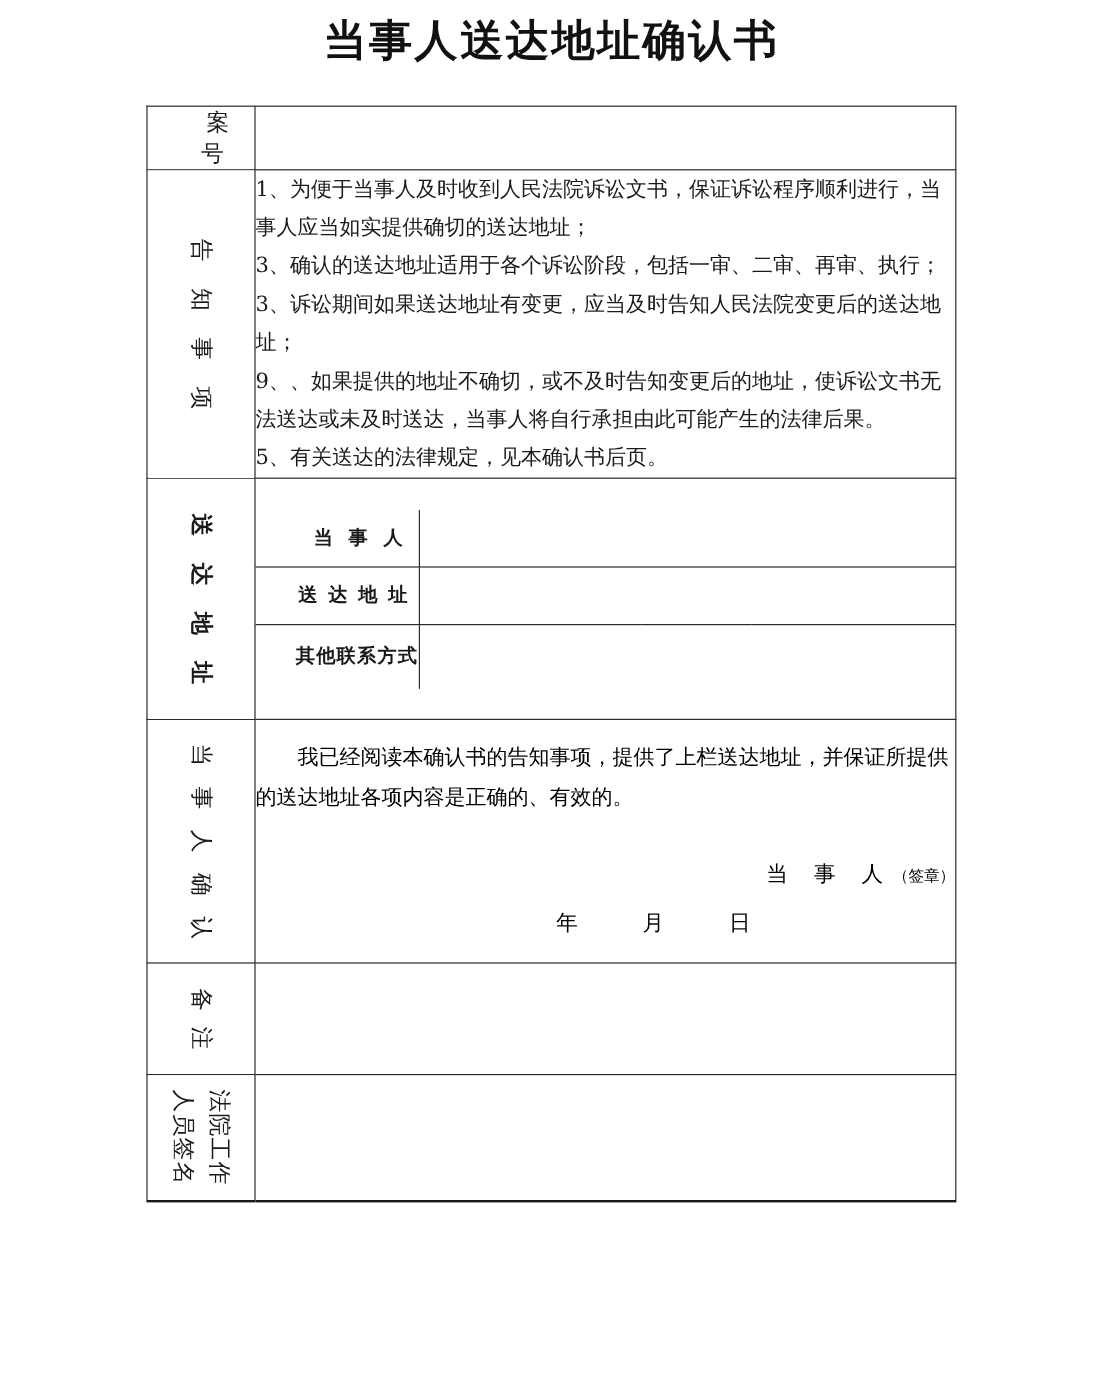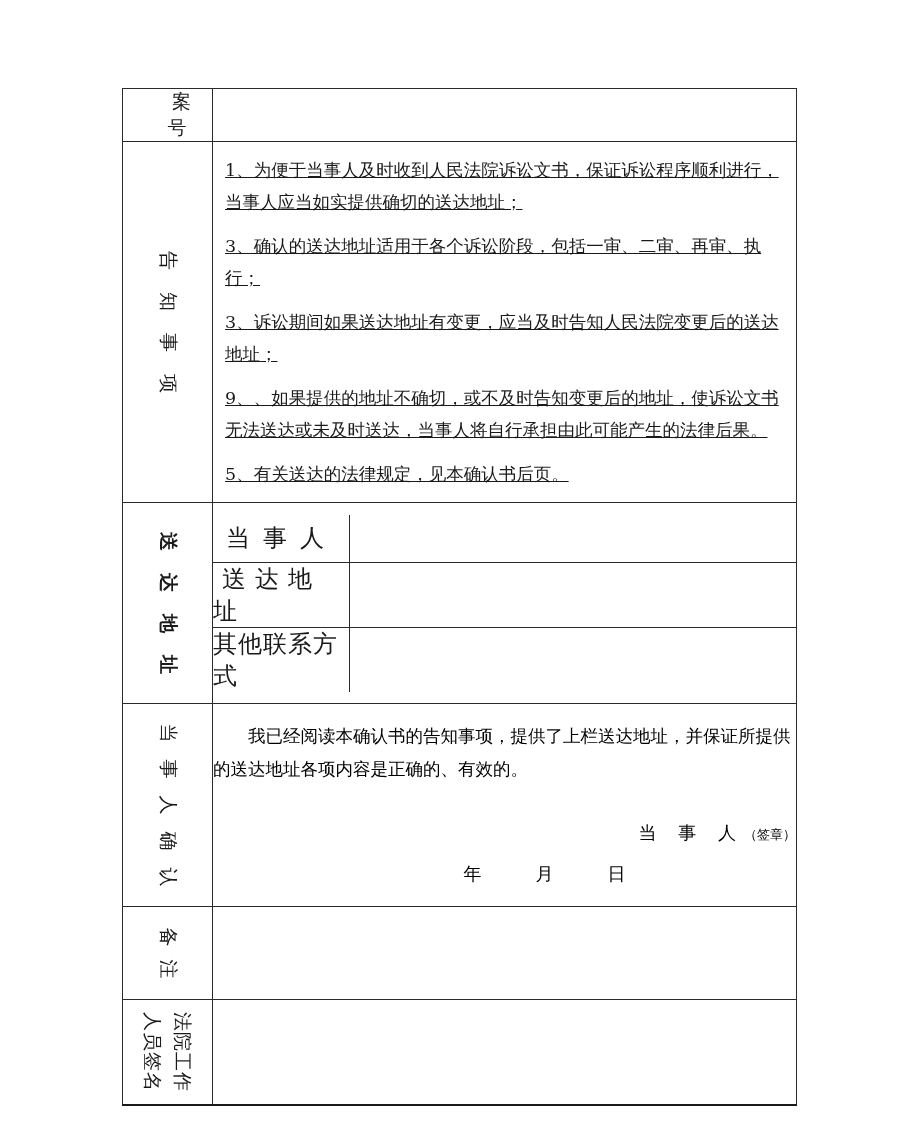--- a/index.html
+++ b/index.html
@@ -98,43 +98,44 @@
   }
   .v-label-2 > span { display: block; letter-spacing: 1px; }
 
   
   .notice {
     padding: 10px 14px 8px 10px;
     font-size: 17.5px;
     line-height: 32px;
     color: #1a1a1a;
   }
-  .notice p { margin: 12px; text-decoration: underline; }
+  .notice p { margin: 0; }
 
   
   .sub-table {
     width: 100%;
     border-collapse: collapse;
     table-layout: fixed;
   }
   .sub-table td {
     border: 1px solid #2b2b2b;
     padding: 0;
     height: 47px;
     background: #ffffff;
   }
   .sub-table td.no-top { border-top: 0; }
   .sub-table td.no-left { border-left: 0; }
   .sub-table td.no-right { border-right: 0; }
   .sub-table td.no-bottom { border-bottom: 0; }
 
   .sub-label {
-    text-align: left;
-    font-size: 24px;
-    color: #1a1a1a;
+    text-align: right;
+    font-size: 16px;
+    color: #1a1a1a;
+    font-weight: bold;
   }
   .sp-s6 { letter-spacing: 13px; text-indent: 13px; }
   .sp-s4 { letter-spacing: 9px; text-indent: 9px; }
   .sp-s0 { letter-spacing: 1px; }
   .sp-s8 { letter-spacing: 10px; text-indent: 10px; }
 
   .blank-cell { }
 
   
   .confirm {
@@ -162,20 +163,21 @@
   }
   .date-row span { display: inline-block; width: 72px; text-align: center; }
 
   .thick-bottom { border-bottom: 2px solid #1a1a1a !important; }
 </style>
 </head>
 <body>
 
 <div class="page">
 
+  <div class="doc-title">当事人送达地址确认书</div>
 
   <table class="form-table">
     <colgroup>
       <col class="lbl-col">
       <col>
     </colgroup>
 
     <tbody>
 
     <tr>

